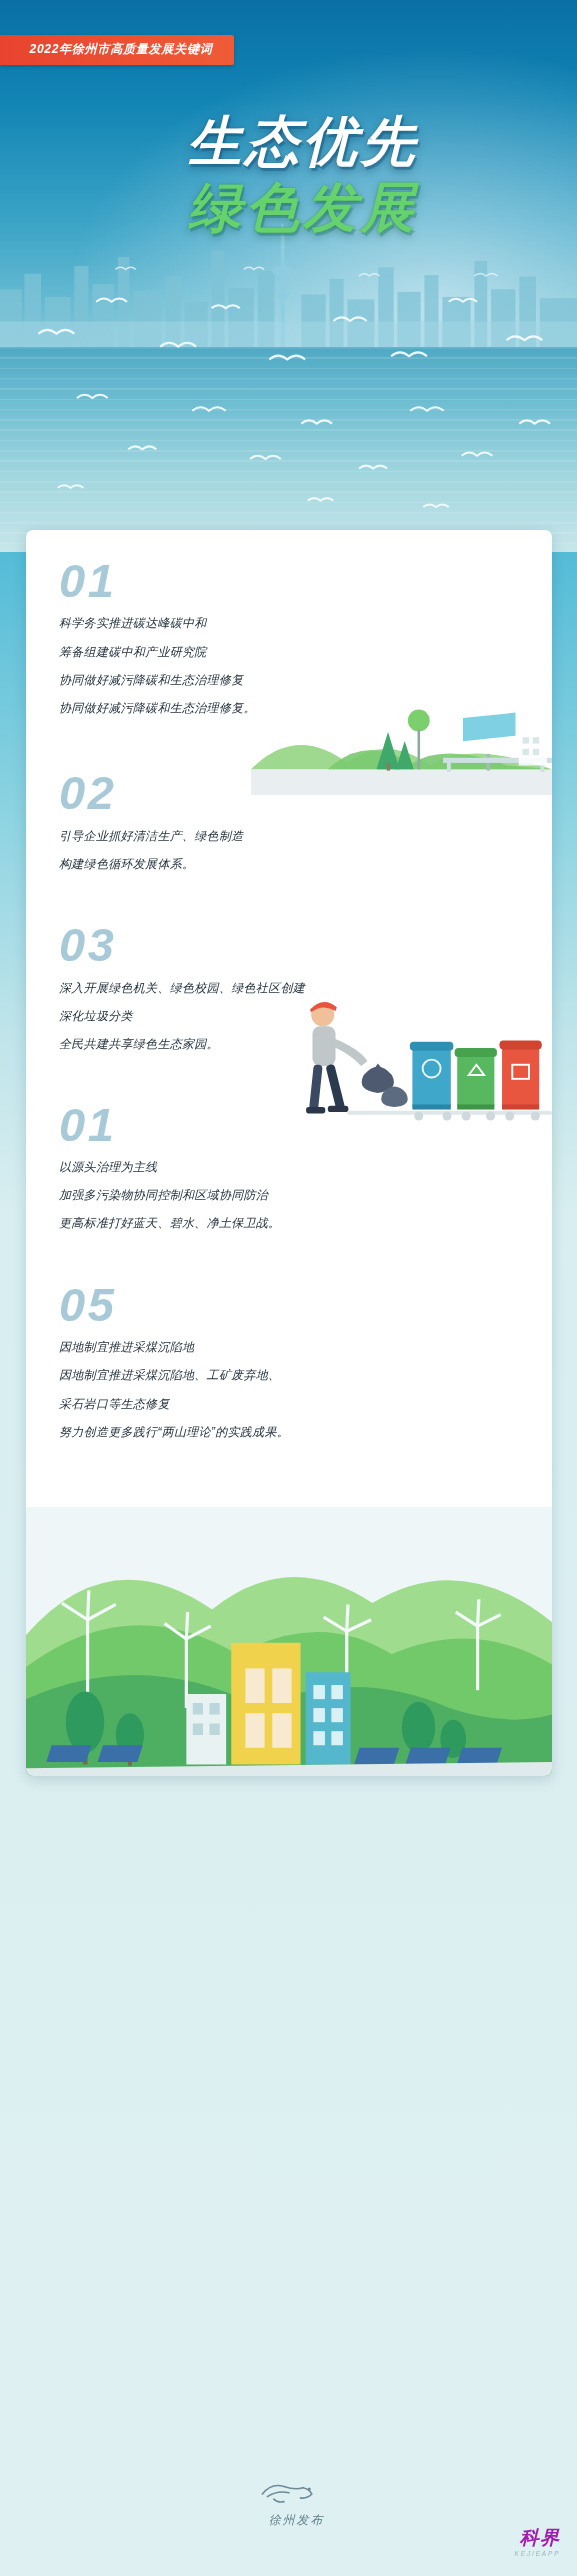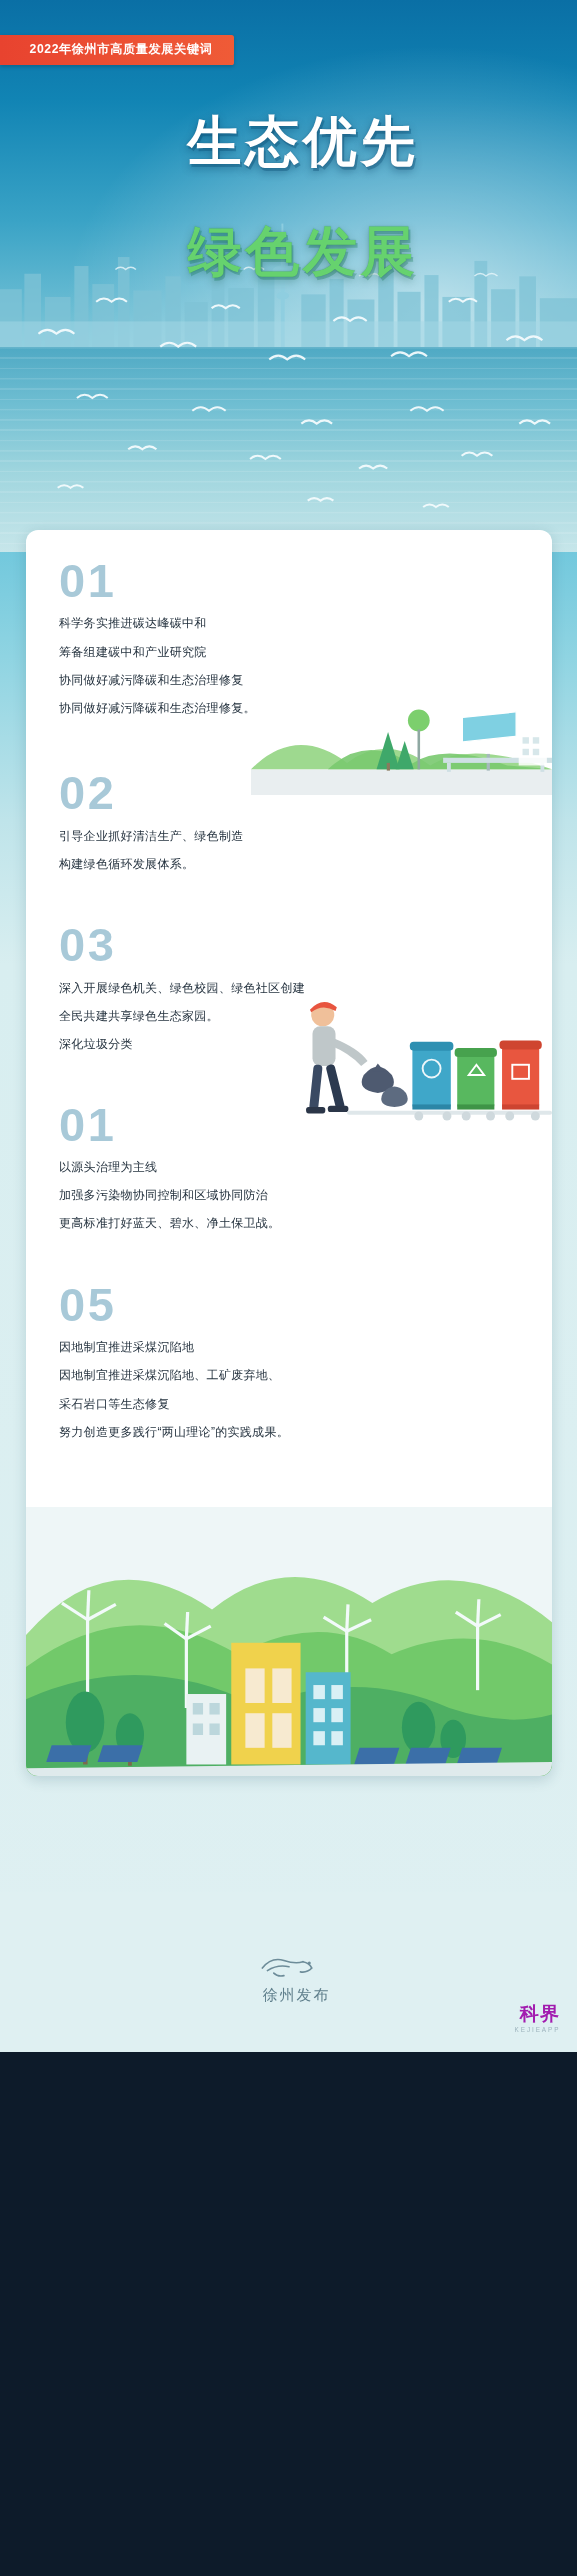--- a/index.html
+++ b/index.html
@@ -6,23 +6,24 @@
     margin: 0;
     padding: 0;
     background: #0d1b2a;
   }
   body {
     font-family: "Liberation Sans", sans-serif;
   }
   .poster {
     position: relative;
     width: 577px;
-    height: 2052px;
+    height: 2576px;
     overflow: hidden;
     background: linear-gradient(180deg, #0c7ab0 0%, #1a9ec9 10%, #57bdd8 22%, #8fd4e2 32%, #bfe4ea 40%, #d8eef0 47%, #dff0f2 100%);
+    font-style: italic;
   }
 
   
   .hero {
     position: relative;
     height: 552px;
     overflow: hidden;
     background: linear-gradient(180deg, #0a6fa5 0%, #1184b4 18%, #3aa3c6 40%, #7cc6d8 62%, #b9dfe6 80%, #cfe9ec 100%);
   }
   .hero-sky-glow {
@@ -62,21 +63,20 @@
     letter-spacing: 3.8px;
     line-height: 1.22;
     color: #ffffff;
     text-shadow: 0 0 1.3px rgba(10,70,110,0.55), 0 3.8px 9px rgba(6,54,88,0.45), 1.9px 2.6px 0 rgba(9,80,120,0.35);
   }
   .hero-title .line1 { padding-right: 19px; padding-left: 48px; }
   .hero-title .line2 {
     color: #66d26e;
     text-shadow: 0 0 1.3px rgba(10,90,60,0.5), 0 3.8px 9px rgba(6,70,50,0.35), 1.9px 2.6px 0 rgba(18,120,80,0.3);
     padding-left: 29px;
-    margin-top: 44px;
   }
 
   
   .skyline {
     position: absolute;
     left: 0; right: 0;
     bottom: 192px;
     height: 148px;
   }
   .skyline svg { display: block; width: 100%; height: 100%; }
@@ -98,21 +98,21 @@
   .birds { position: absolute; left: 0; right: 0; top: 0; bottom: 0; }
   .birds svg { width: 100%; height: 100%; display: block; }
 
   
   .card {
     position: absolute;
     left: 26px;
     top: 530px;
     width: 526px;
     background: #ffffff;
-    border-radius: 12px;
+    border-radius: 7px;
     box-shadow: 0 3.8px 13px rgba(20,70,95,0.18);
     padding: 27px 0 0 0;
     overflow: hidden;
   }
   .block { position: relative; }
   .num {
     font-size: 47px;
     font-weight: bold;
     color: #a8c9d8;
     letter-spacing: 2.6px;
@@ -182,21 +182,21 @@
     width: 167px;
   }
   .footer-logo .mark {
     display: block;
     margin: 0 auto 3.8px auto;
     width: 69px;
     height: 33px;
   }
   .footer-logo .mark svg { width: 100%; height: 100%; display: block; }
   .footer-logo .fl-text {
-    font-size: 15px;
+    font-size: 12px;
     color: #5f7f8c;
     letter-spacing: 1.9px;
     margin-left: 16px;
   }
   .brand {
     position: absolute;
     right: 16.7px;
     bottom: 19px;
     text-align: right;
   }
@@ -370,22 +370,22 @@
         <p>构建绿色循环发展体系。</p>
       </div>
     </div>
 
     <div class="sp-2"></div>
 
     <div class="block">
       <div class="num">03</div>
       <div class="lines">
         <p>深入开展绿色机关、绿色校园、绿色社区创建</p>
+        <p>深化垃圾分类</p>
         <p>全民共建共享绿色生态家园。</p>
-        <p>深化垃圾分类</p>
       </div>
     </div>
 
     <div class="sp-3"></div>
 
     <div class="block">
       <div class="illo">
         <div class="illo-trash">
           <svg viewBox="0 0 470 250" preserveAspectRatio="none">
 

